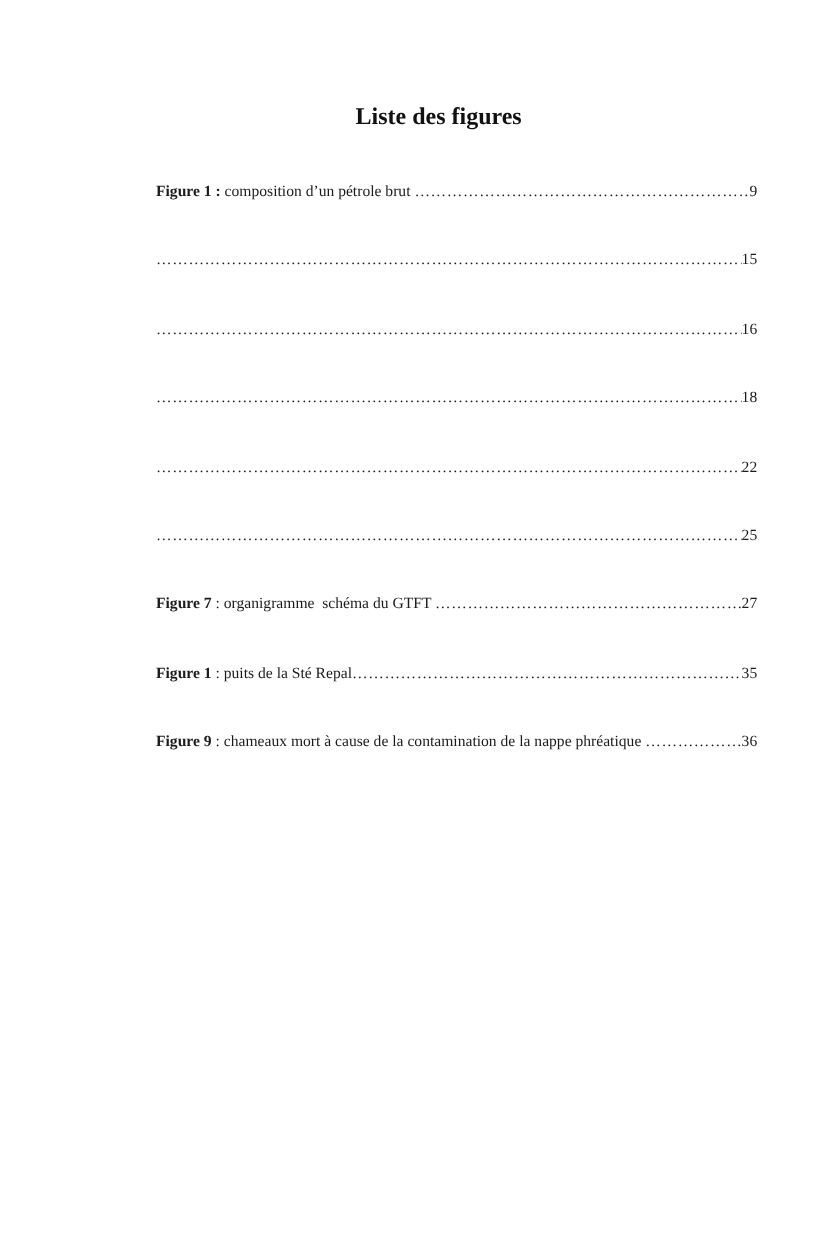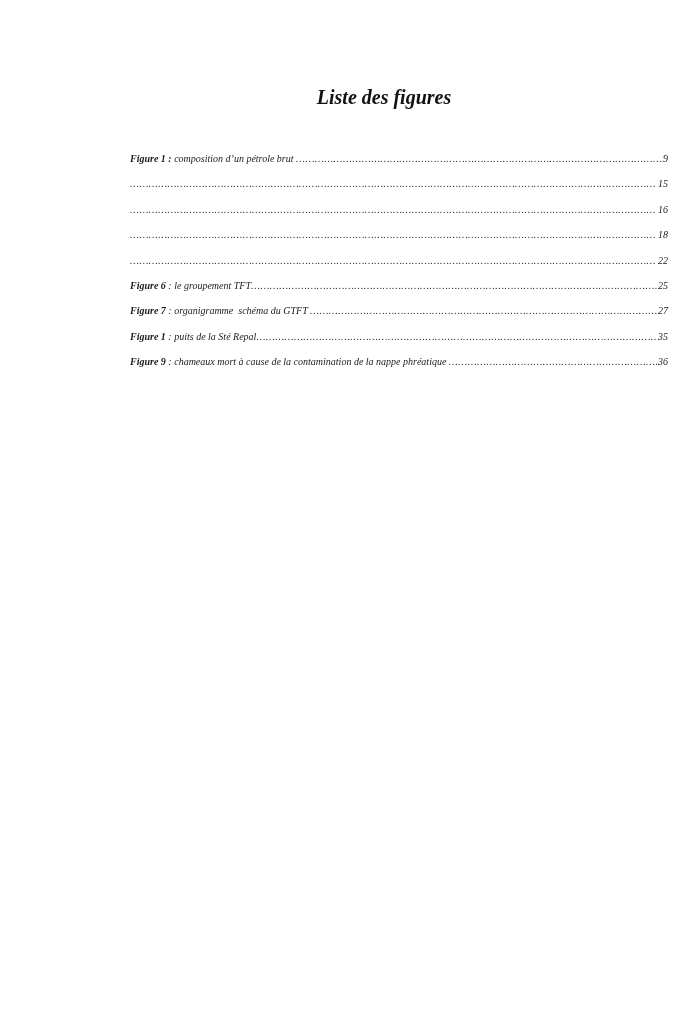--- a/index.html
+++ b/index.html
@@ -6,43 +6,43 @@
     margin: 0;
     padding: 0;
     background: #ffffff;
   }
   .page {
     position: relative;
     width: 700px;
     height: 1028px;
     background: #ffffff;
     box-sizing: border-box;
-    padding: 86px 32px 0 130px;
+    padding: 86px 69px 0 130px;
     font-family: "Liberation Serif", "DejaVu Serif", serif;
     color: #1b1b1b;
     overflow: hidden;
-    font-style: italic;
   }
   .doc-title {
     text-align: center;
     font-size: 20px;
     font-weight: 700;
     color: #111111;
     margin: 0 30px 0 0;
     white-space: pre;
   }
   .toc {
     margin-top: 37px;
   }
   .toc-row {
     display: flex;
     align-items: baseline;
     height: 25.4px;
-    font-size: 10px;
+    font-size: 13px;
     line-height: 25.4px;
+    margin-top: 32px;
   }
   .entry-text {
     flex: 0 0 auto;
     white-space: pre;
   }
   .entry-label {
     font-weight: 700;
   }
   .entry-sep, .entry-title {
     font-weight: 400;
@@ -88,21 +88,20 @@
       <span class="dot-leader">……………………………………………………………………………………………………………………………………………………</span>
       <span class="page-num">18</span>
     </div>
 
     <div class="toc-row">
       <span class="dot-leader">……………………………………………………………………………………………………………………………………………………</span>
       <span class="page-num">22</span>
     </div>
 
     <div class="toc-row">
-      <span class="entry-text"><span class="entry-label">Figure 6</span><span class="entry-sep"> : </span><span class="entry-title">le groupement TFT</span></span>
       <span class="dot-leader">……………………………………………………………………………………………………………………………………………………</span>
       <span class="page-num">25</span>
     </div>
 
     <div class="toc-row">
       <span class="entry-text"><span class="entry-label">Figure 7</span><span class="entry-sep"> : </span><span class="entry-title">organigramme  schéma du GTFT </span></span>
       <span class="dot-leader">……………………………………………………………………………………………………………………………………………………</span>
       <span class="page-num">27</span>
     </div>
 

